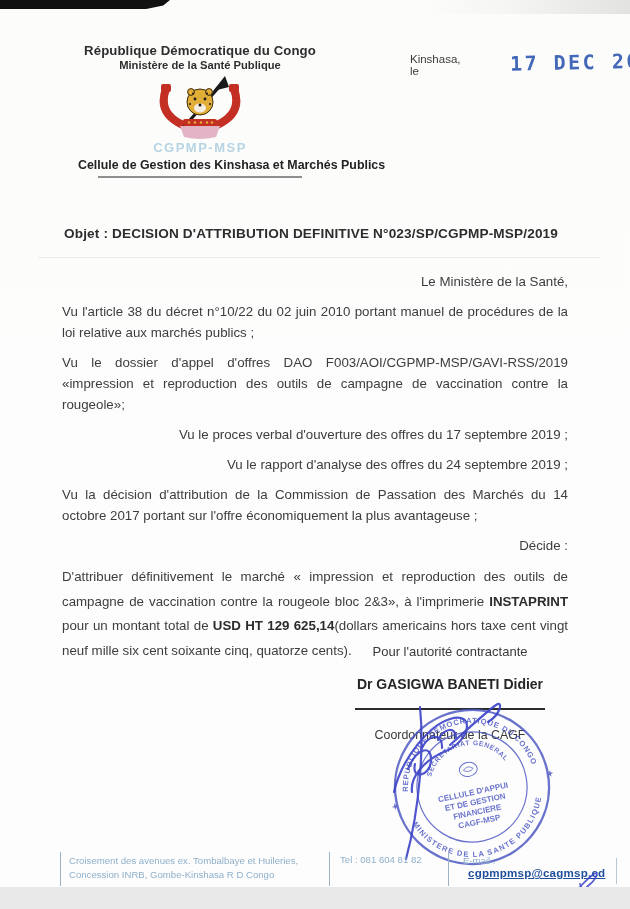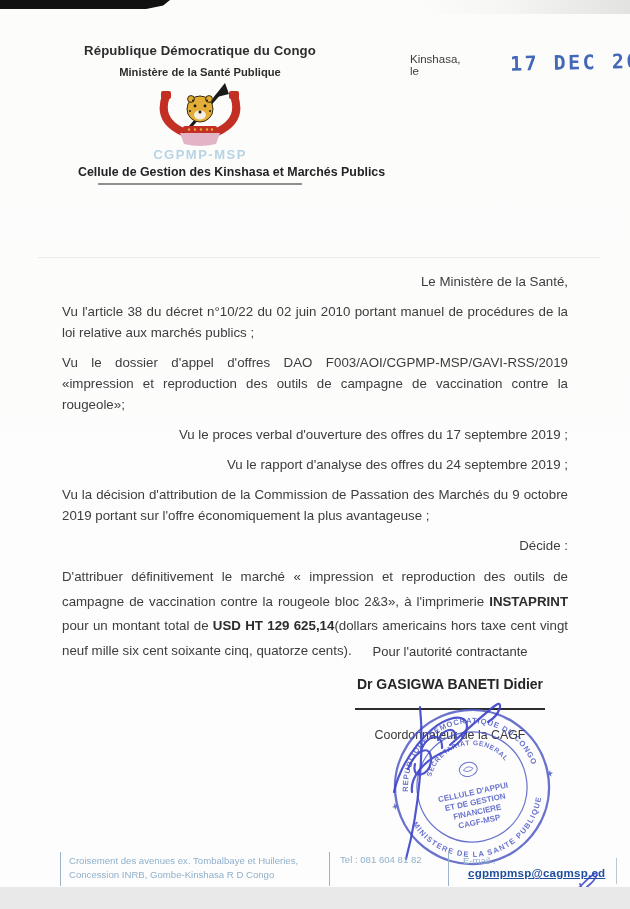--- a/index.html
+++ b/index.html
@@ -12,21 +12,21 @@
   .artifact-strip{position:absolute;left:0;top:0;width:170px;height:9px;background:#111;
     clip-path:polygon(0 0,100% 0,96% 60%,86% 100%,0 100%);}
   .artifact-smudge{position:absolute;right:0;top:0;width:210px;height:14px;
     background:linear-gradient(to left,rgba(160,160,160,.28),rgba(200,200,200,.12) 60%,transparent);}
   .scan-line{position:absolute;left:38px;top:257px;width:562px;height:1px;background:#edebe7;}
   .artifact-bar-right{position:absolute;left:616px;top:858px;width:1px;height:26px;background:#b9c6d4;}
 
   
   .header-left{position:absolute;left:78px;top:43px;width:244px;text-align:center;}
   .h-country{font-size:13.2px;font-weight:bold;color:#2e2e2e;letter-spacing:.1px;}
-  .h-ministry{font-size:11.2px;font-weight:bold;color:#2e2e2e;margin-top:8px;}
+  .h-ministry{font-size:11.2px;font-weight:bold;color:#2e2e2e;margin-top:1px;}
   .h-logo{margin:4px auto 0;display:block;}
   .h-acronym{font-size:13px;font-weight:bold;color:#b7d4e4;letter-spacing:1.5px;margin-top:1px;}
   .h-unit{font-size:12.4px;font-weight:bold;color:#232323;margin-top:3px;white-space:nowrap;}
   .h-underline{width:204px;height:2px;background:#8f8f8f;margin:4px auto 0;}
 
   .dateline{position:absolute;left:410px;top:47px;display:flex;align-items:center;gap:40px;}
   .d-label{font-size:11.5px;color:#3c3c3c;padding-top:6px;}
   .d-stamp{font-family:"DejaVu Sans Mono",monospace;font-weight:bold;font-size:20px;color:#4468b8;
     letter-spacing:2.5px;margin-left:9px;transform:rotate(-1.2deg);white-space:nowrap;}
 
@@ -106,28 +106,29 @@
     <div class="h-acronym">CGPMP-MSP</div>
     <div class="h-unit">Cellule de Gestion des Kinshasa et Marchés Publics</div>
     <div class="h-underline"></div>
   </div>
 
   <div class="dateline">
     <span class="d-label">Kinshasa, le</span>
     <span class="d-stamp">17 DEC 2019</span>
   </div>
 
+  <div class="subject">Objet : DECISION D'ATTRIBUTION DEFINITIVE N°023/SP/CGPMP-MSP/2019</div>
 
   <div class="body-text">
     <p class="single">Le Ministère de la Santé,</p>
     <p>Vu l'article 38 du décret n°10/22 du 02 juin 2010 portant manuel de procédures de la loi relative aux marchés publics ;</p>
     <p>Vu le dossier d'appel d'offres DAO F003/AOI/CGPMP-MSP/GAVI-RSS/2019 «impression et reproduction des outils de campagne de vaccination contre la rougeole»;</p>
     <p class="single">Vu le proces verbal d'ouverture des offres du 17 septembre 2019 ;</p>
     <p class="single">Vu le rapport d'analyse des offres du 24 septembre 2019 ;</p>
-    <p>Vu la décision d'attribution de la Commission de Passation des Marchés du 9 octobre 2019 portant sur l'offre économiquement la plus avantageuse ;</p>
+    <p>Vu la décision d'attribution de la Commission de Passation des Marchés du 14 octobre 2017 portant sur l'offre économiquement la plus avantageuse ;</p>
     <p class="single decide">Décide :</p>
     <p class="decision"><span>D'attribuer définitivement le marché « impression et reproduction des outils de campagne de vaccination contre la rougeole bloc 2&amp;3», à l'imprimerie </span><span class="b">INSTAPRINT</span><span> pour un montant total de </span><span class="b">USD HT 129 625,14</span><span>(dollars americains hors taxe cent vingt neuf mille six cent soixante cinq, quatorze cents).</span></p>
   </div>
 
   <div class="closing">Pour l'autorité contractante</div>
   <div class="signer">
     <span class="signer-name">Dr GASIGWA BANETI Didier</span>
     <div class="signer-title">Coordonnateur de la CAGF</div>
   </div>
 

